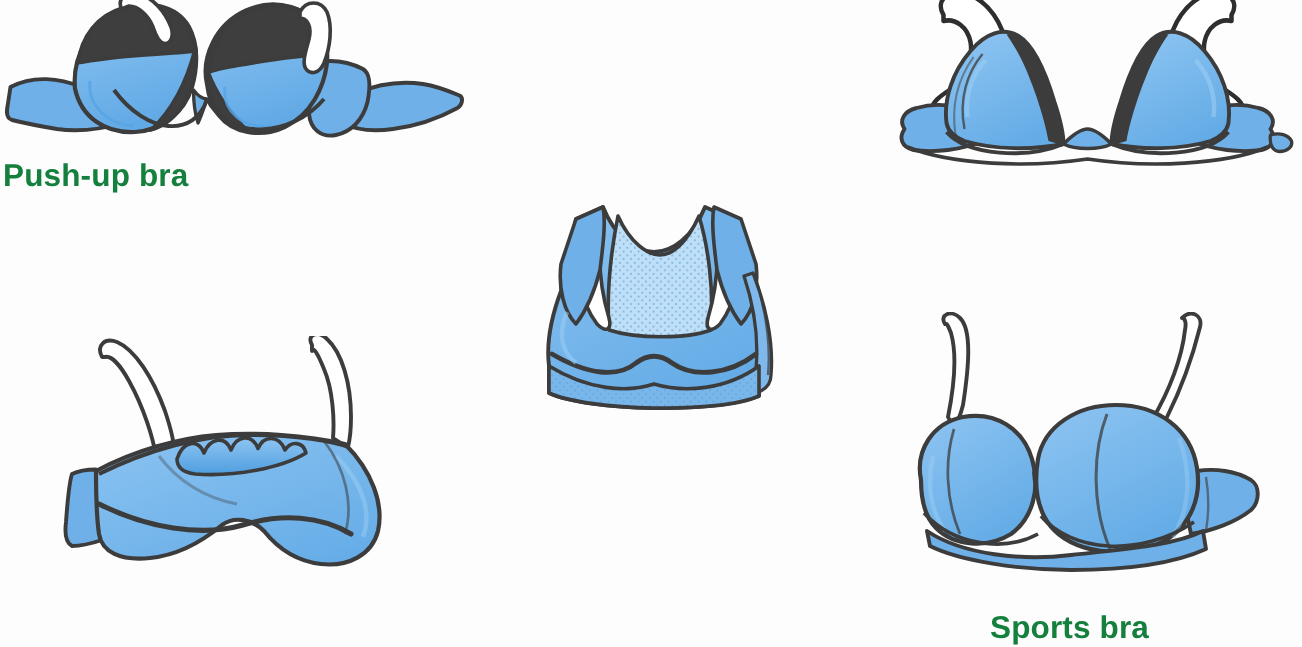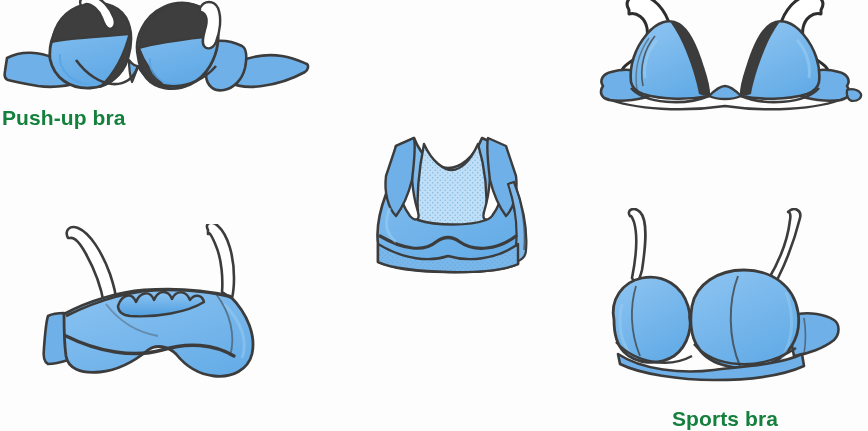--- a/index.html
+++ b/index.html
@@ -29,21 +29,21 @@
     font-size: 21px;
     color: #15803d;
     letter-spacing: 0.1px;
     white-space: nowrap;
     text-align: left;
   }
   
   #item-pushup      { left: 2px;   top: -4px; }
   #label-pushup     { left: 0px;   top: 110px; width: 270px; }
   #item-underwired  { left: 585px; top: -6px; }
-  #item-sports      { left: 364px; top: 124px; }
+  #item-sports      { left: 352px; top: 124px; }
   #label-sports     { left: 308px; top: 283px; width: 260px; }
   #item-fullcup     { left: 38px;  top: 224px; }
   #item-minimizer   { left: 592px; top: 208px; }
 </style>
 </head>
 <body>
 
 <div id="canvas">
 
   <div class="bra-item" id="item-pushup">

